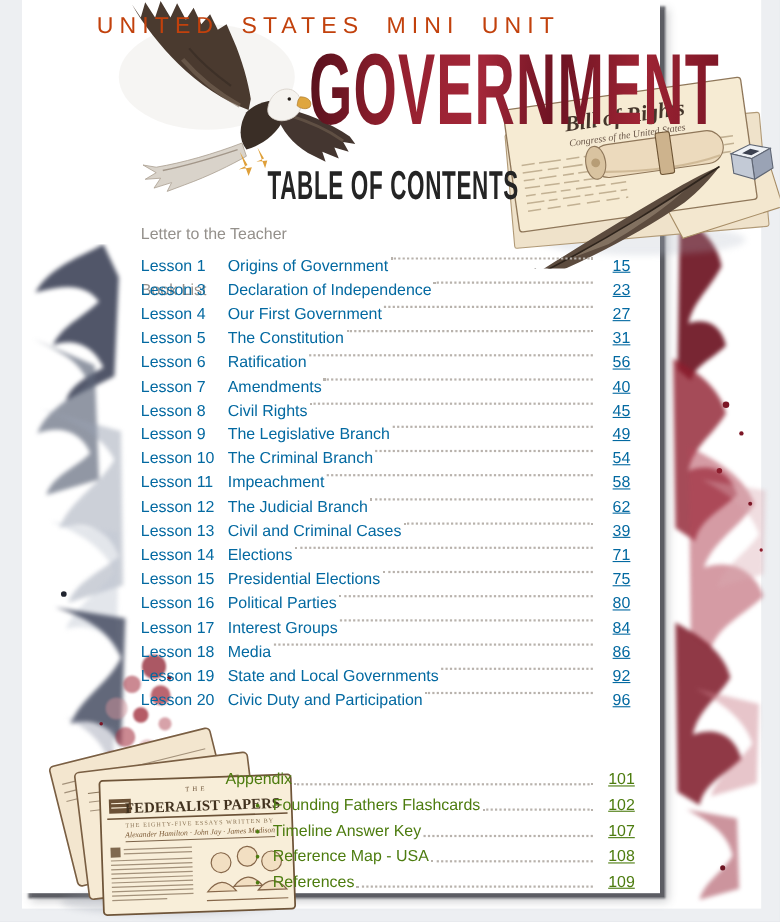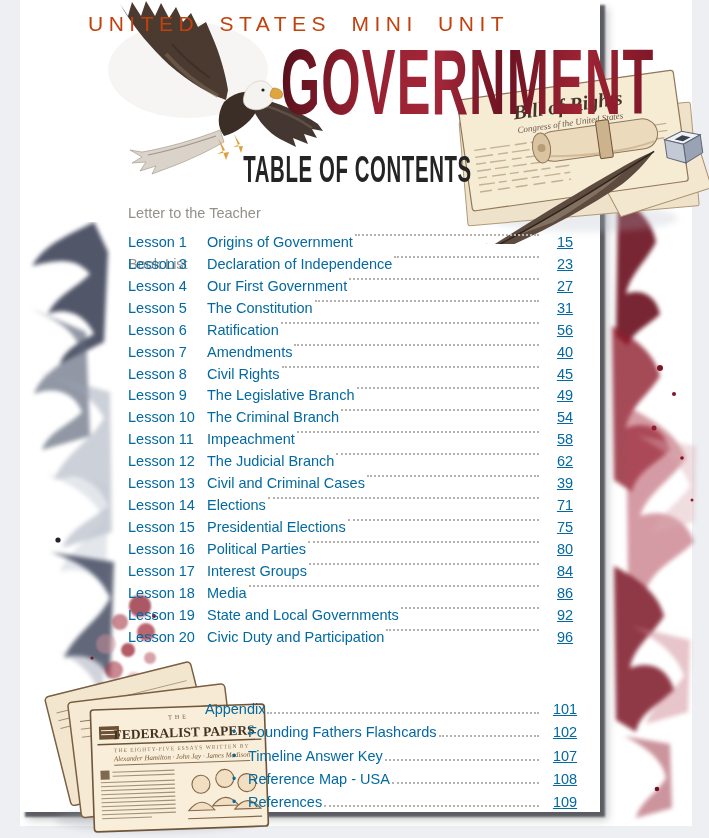--- a/index.html
+++ b/index.html
@@ -27,21 +27,21 @@
   .front .fitem{height:23px;font-size:14.5px;color:#94908b;margin-top:28px;}
 
   .rows{position:absolute;left:0;top:234px;width:458px;}
   .row{display:flex;align-items:flex-start;height:21.93px;font-size:14.5px;color:#0369a1;line-height:17px;}
   .row .lbl{flex:none;width:79px;}
   .row .ttl{flex:none;}
   .dots{flex:1 1 auto;border-bottom:2px dotted #b8b2ac;margin:0 5px 4px 2px;min-width:12px;}
   .num{flex:none;width:42px;text-align:center;text-decoration:underline;}
 
   .appendix{position:absolute;left:77px;top:695px;width:381px;}
-  .arow{display:flex;align-items:flex-end;height:23.2px;font-size:14.5px;color:#0369a1;line-height:17px;}
+  .arow{display:flex;align-items:flex-end;height:23.2px;font-size:14.5px;color:#4d7c0f;line-height:17px;}
   .arow .blt{flex:none;width:16px;margin-left:27px;font-size:12px;}
   .arow .ttl{flex:none;}
 </style>
 </head>
 <body>
 
 <div class="stage">
   <div class="page">
 
     <div class="card"></div>

